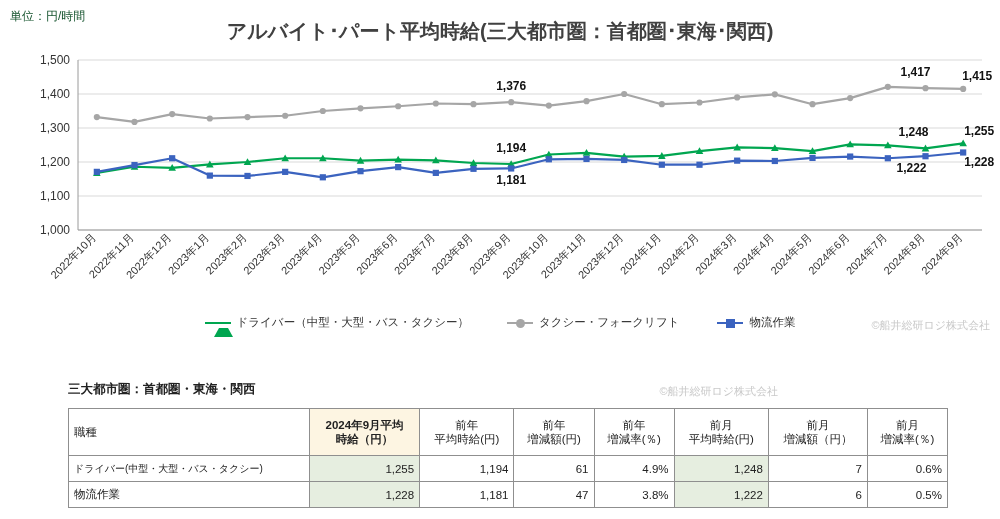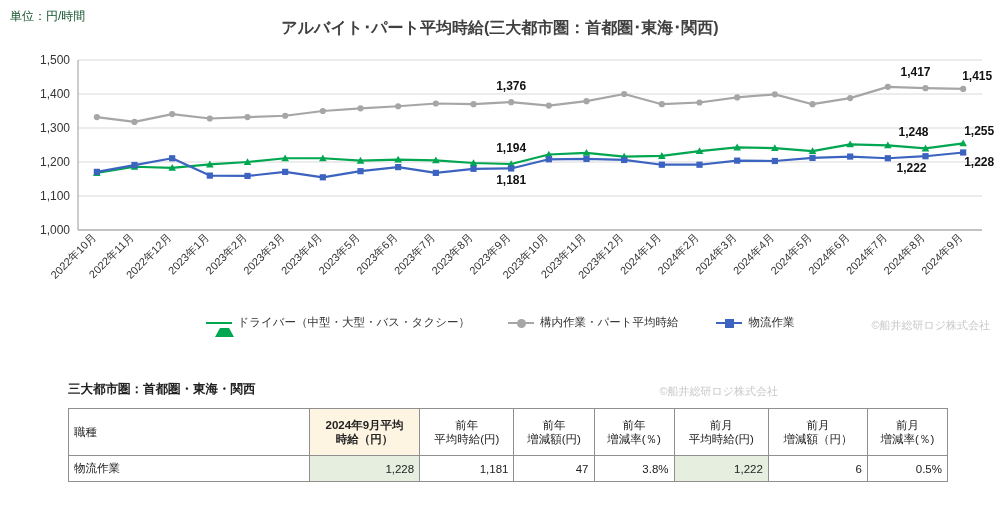--- a/index.html
+++ b/index.html
@@ -6,21 +6,21 @@
   body{
     width:1000px;height:519px;background:#ffffff;
     font-family:"Liberation Sans", sans-serif;
     color:#222;overflow:hidden;position:relative;
   }
   .unit-label{
     position:absolute;left:10px;top:8px;font-size:12px;color:#14532d;
   }
   .chart-title{
     position:absolute;left:0;top:18px;width:1000px;text-align:center;
-    font-size:16px;font-weight:bold;color:#404040;
+    font-size:20px;font-weight:bold;color:#404040;
   }
   #chart-area{position:absolute;left:0;top:40px;width:1000px;height:290px;}
   .legend{
     position:absolute;left:0;top:315px;width:1000px;
     display:flex;justify-content:center;align-items:center;gap:38px;
     font-size:11.5px;color:#333;
   }
   .legend-item{display:flex;align-items:center;gap:6px;}
   .legend-marker{width:26px;height:12px;position:relative;display:inline-block;}
   .legend-marker .ln{position:absolute;left:0;top:5px;width:26px;height:2.5px;}
@@ -191,21 +191,21 @@
       <span class="ln" style="background:#00a650"></span>
       <span class="mk tri" style="border-bottom:9px solid #00a650;top:2px;left:9px;"></span>
     </span>
     <span>ドライバー（中型・大型・バス・タクシー）</span>
   </div>
   <div class="legend-item">
     <span class="legend-marker">
       <span class="ln" style="background:#a6a6a6"></span>
       <span class="mk" style="background:#a6a6a6;border-radius:50%;"></span>
     </span>
-    <span>構内作業・パート平均時給</span>
+    <span>タクシー・フォークリフト</span>
   </div>
   <div class="legend-item">
     <span class="legend-marker">
       <span class="ln" style="background:#3b63bf"></span>
       <span class="mk" style="background:#3b63bf;"></span>
     </span>
     <span>物流作業</span>
   </div>
 </div>
 
@@ -244,20 +244,30 @@
           <div>前月</div>
           <div>増減額（円）</div>
         </th>
         <th>
           <div>前月</div>
           <div>増減率(％)</div>
         </th>
       </tr>
   </thead>
   <tbody>
+      <tr>
+        <td class="name small-name">ドライバー(中型・大型・バス・タクシー)</td>
+        <td class="num green">1,255</td>
+        <td class="num">1,194</td>
+        <td class="num">61</td>
+        <td class="num">4.9%</td>
+        <td class="num green">1,248</td>
+        <td class="num">7</td>
+        <td class="num">0.6%</td>
+      </tr>
       <tr>
         <td class="name">物流作業</td>
         <td class="num green">1,228</td>
         <td class="num">1,181</td>
         <td class="num">47</td>
         <td class="num">3.8%</td>
         <td class="num green">1,222</td>
         <td class="num">6</td>
         <td class="num">0.5%</td>
       </tr>

